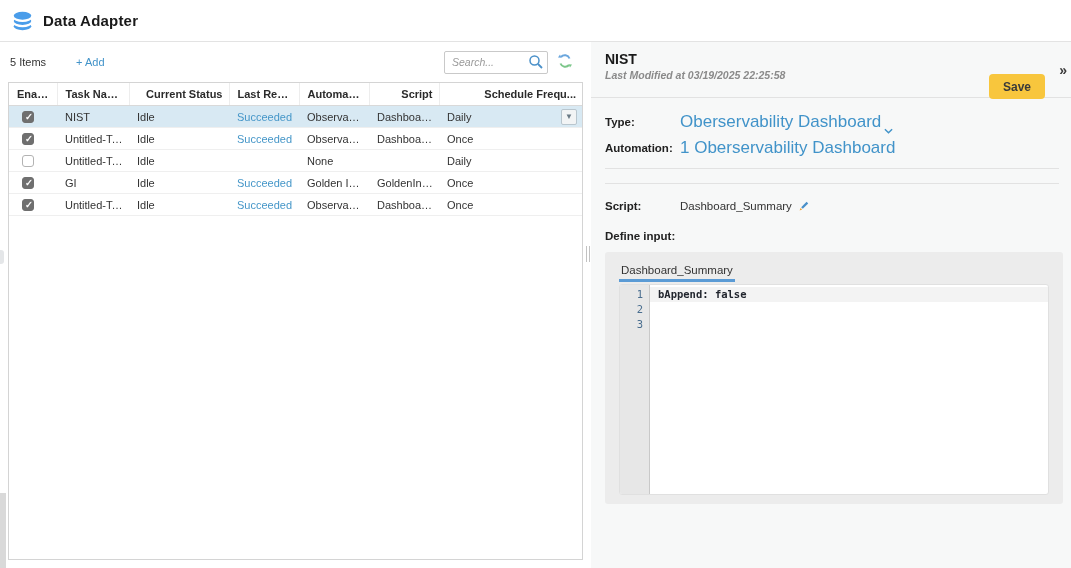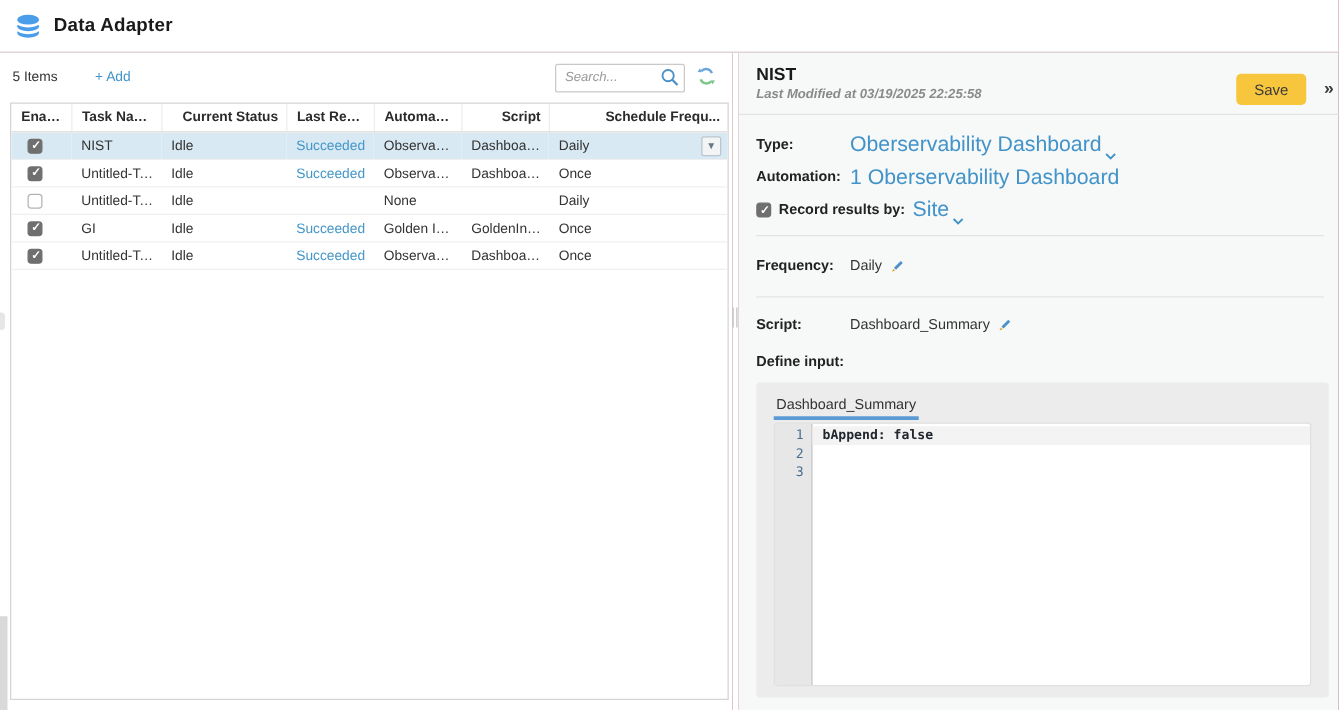--- a/index.html
+++ b/index.html
@@ -55,22 +55,22 @@
     color:#fff; font-size:9.5px; font-weight:700; }
 
   .row-dd-btn { position:absolute; right:5px; top:3px; width:16px; height:16px; background:#f2f4f5;
     border:1px solid #b9c6ce; border-radius:2px; color:#6a7a85; font-size:8px; line-height:14px;
     text-align:center; cursor:pointer; }
 
   
   .detail-header { height:56px; border-bottom:1px solid #e2e2e2; position:relative; padding:9px 14px 0 14px; }
   .detail-title { font-size:14px; font-weight:700; color:#1a1a1a; }
   .detail-modified { font-size:10.5px; font-style:italic; color:#8a8a8a; margin-top:2px;font-weight:bold; }
-  .save-btn { position:absolute; right:26px; top:17px; width:56px; height:25px; background:#f8c63d;
-    border:none; border-radius:4px; font-size:12px; font-weight:400; color:#3a3a3a; cursor:pointer;
+  .save-btn { position:absolute; right:26px; top:32px; width:56px; height:25px; background:#f8c63d;
+    border:none; border-radius:4px; font-size:12px; font-weight:700; color:#3a3a3a; cursor:pointer;
     font-family:"Liberation Sans", sans-serif; }
   .collapse-ch { position:absolute; right:5px; top:20px; font-size:14px; color:#3a3a3a;
     font-weight:700; cursor:pointer; letter-spacing:-1px; }
 
   .detail-content { flex:1; padding:14px 8px 10px 14px; }
   .field-row { display:flex; align-items:center; height:20px; margin-bottom:6px; }
   .field-label { width:75px; font-size:11.5px; font-weight:700; color:#222; flex:none; }
   .link-val { font-size:17px; color:#4193c9; cursor:pointer; display:inline-flex; align-items:center; gap:3px; }
   .plain-val { font-size:11.5px; color:#333; display:inline-flex; align-items:center; gap:5px; }
   .chev-down { width:9px; height:6px; display:inline-block; }
@@ -247,47 +247,23 @@
                 </svg>
             </span>
           </span>
         </div>
 
         <div class="field-row">
           <span class="field-label">Automation:</span>
           <span class="link-val">1 Oberservability Dashboard</span>
         </div>
 
-        <div class="record-row">
-          <span class="cb" data-checked="true"></span>
-          <span class="record-label">Record results by:</span>
-          <span class="link-val">
-            <span>Site</span>
-            <span class="chev-down">
-              <svg viewBox="0 0 10 6" width="9" height="6">
-                  <polyline points="1,1 5,5 9,1" fill="none" stroke="#4193c9" stroke-width="1.6"></polyline>
-                </svg>
-            </span>
-          </span>
-        </div>
 
         <div class="divider div-1"></div>
 
-        <div class="field-row freq-row">
-          <span class="field-label">Frequency:</span>
-          <span class="plain-val">
-            <span>Daily</span>
-            <span class="edit-icon">
-              <svg viewBox="0 0 14 14" width="14" height="14">
-                <path d="M4.2 8.2 L9.6 2.8 L11.2 4.4 L5.8 9.8 Z" fill="#4a90c9"></path>
-                <path d="M3.6 8.9 L5.1 10.4 L2.6 11.4 Z" fill="#f0a030"></path>
-              </svg>
-            </span>
-          </span>
-        </div>
 
         <div class="divider div-2"></div>
 
         <div class="field-row script-row">
           <span class="field-label">Script:</span>
           <span class="plain-val">
             <span>Dashboard_Summary</span>
             <span class="edit-icon">
               <svg viewBox="0 0 14 14" width="14" height="14">
                 <path d="M4.2 8.2 L9.6 2.8 L11.2 4.4 L5.8 9.8 Z" fill="#4a90c9"></path>

